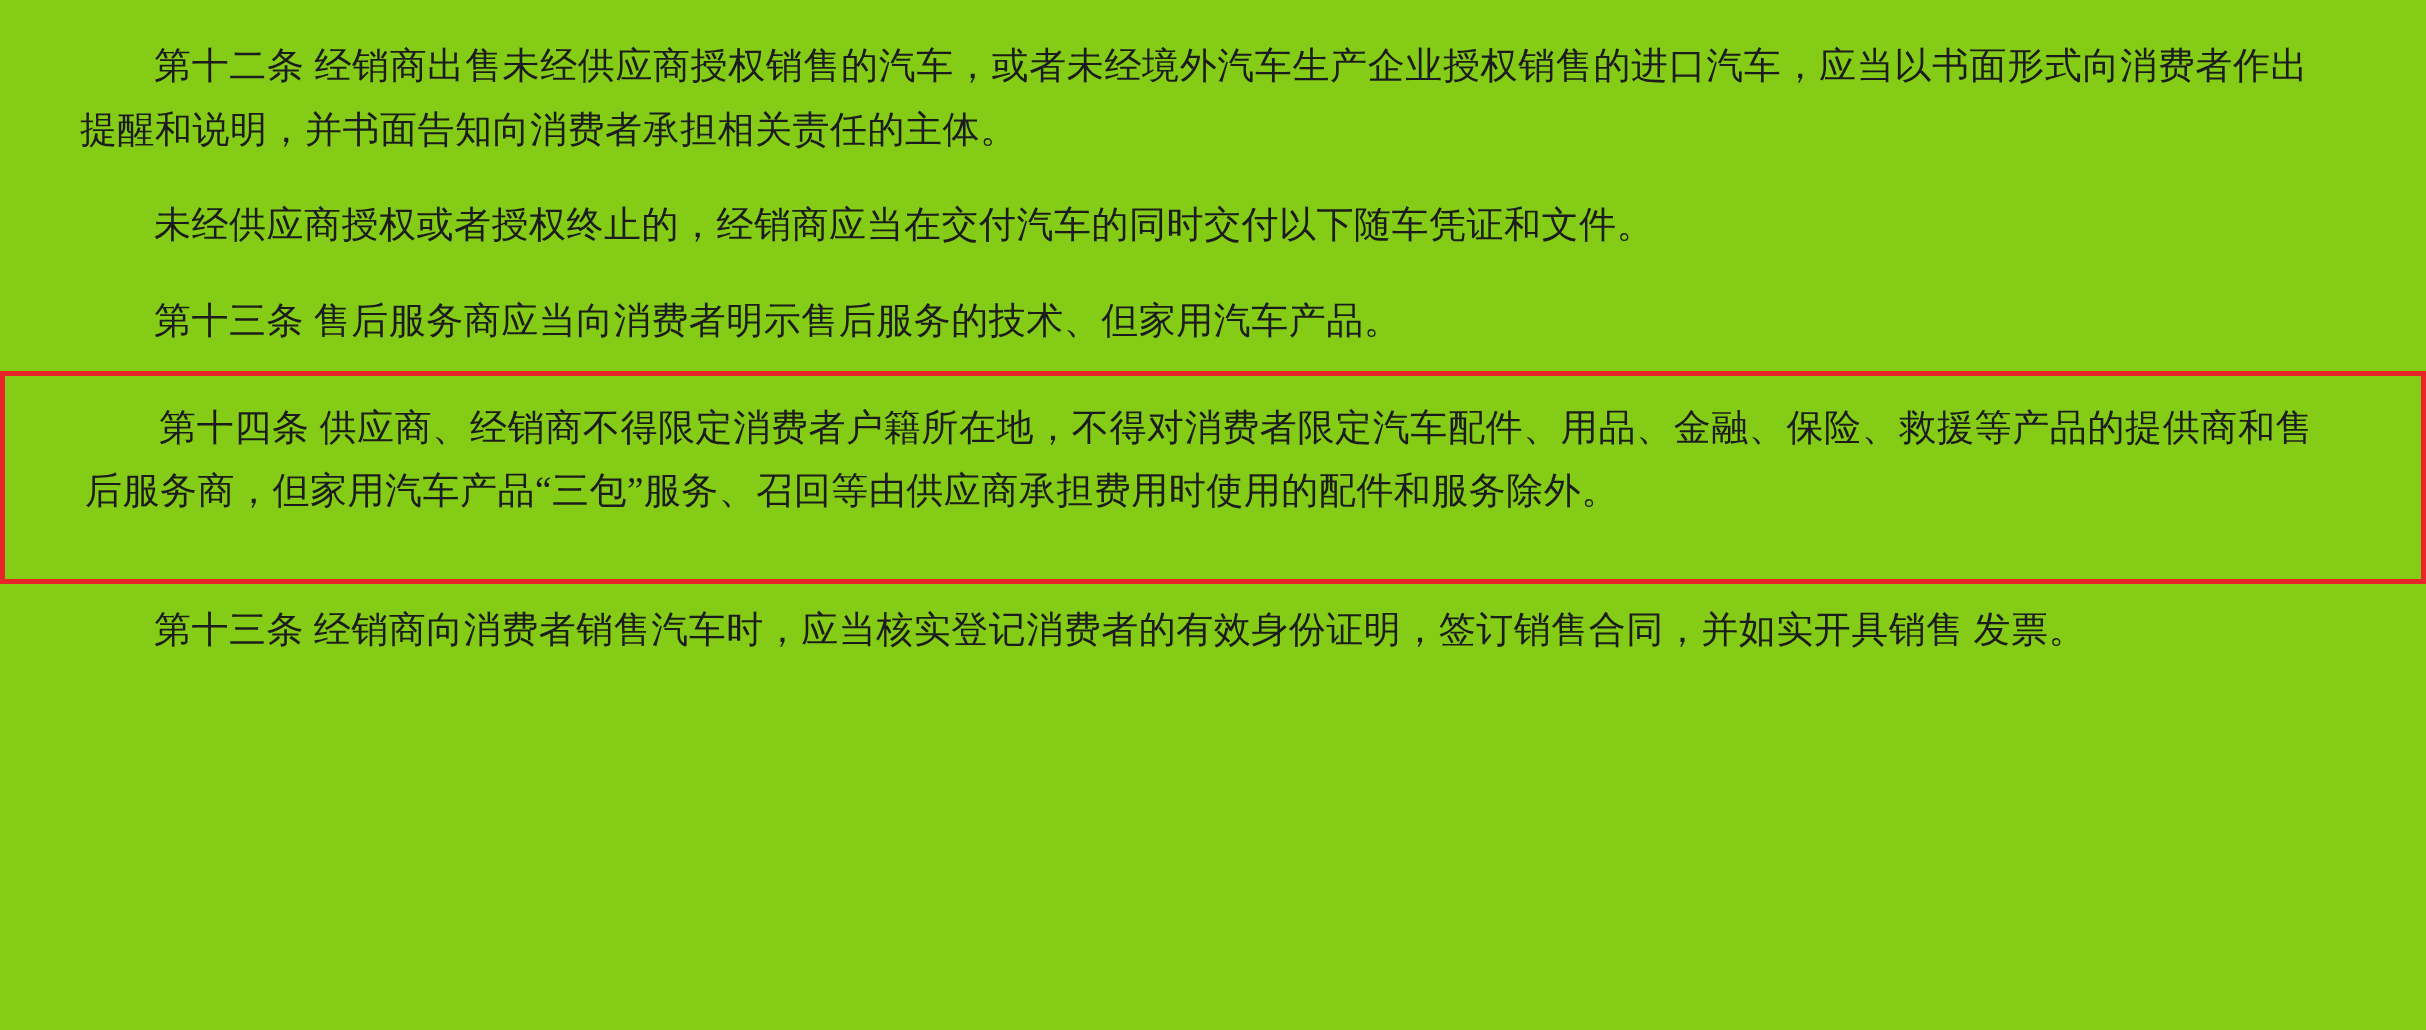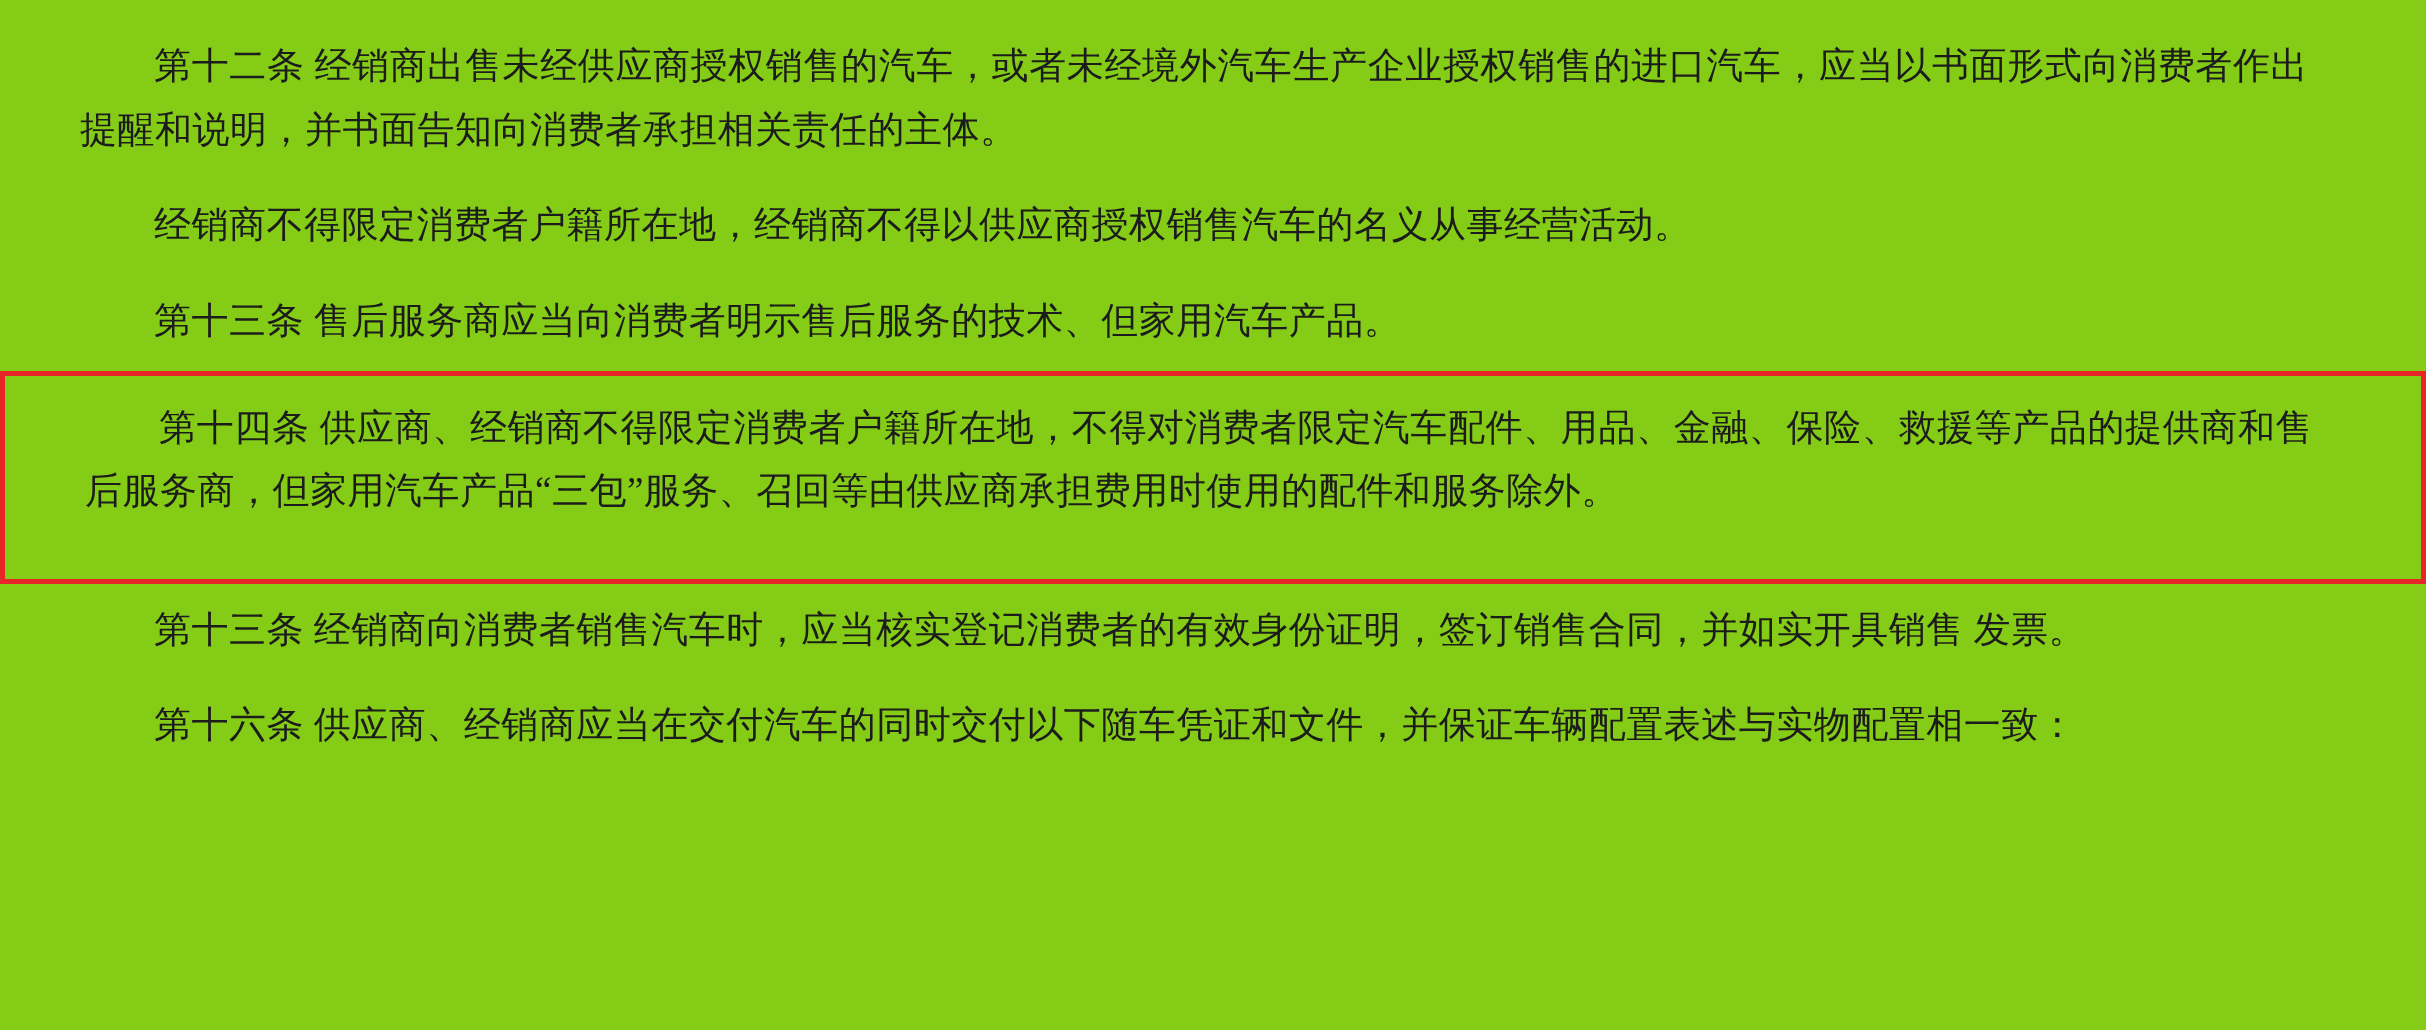--- a/index.html
+++ b/index.html
@@ -70,29 +70,28 @@
 </style>
 </head>
 <body>
 
 <div class="page">
   <div class="doc-body">
 
     <p class="para"><span class="indent"></span><span>第十二条  经销商出售未经供应商授权销售的汽车，或者未经境外汽车生产企业授权销售的进口汽车，应当以书面形式向消费者作出提醒和说明，并书面告知向消费者承担相关责任的主体。</span></p>
     <div class="para-spacer"></div>
 
-    <p class="para"><span class="indent"></span><span>经销商不得限定消费者户籍所在地，经销商不得以供应商授权销售汽车的名义从事经营活动。</span></p>
+    <p class="para"><span class="indent"></span><span>未经供应商授权或者授权终止的，经销商应当在交付汽车的同时交付以下随车凭证和文件。</span></p>
     <div class="para-spacer"></div>
 
     <p class="para"><span class="indent"></span><span>第十三条  售后服务商应当向消费者明示售后服务的技术、但家用汽车产品。</span></p>
 
     <div class="highlight-block" style="border-color: rgb(232, 38, 42);">
       <p class="para"><span class="indent"></span><span>第十四条  供应商、经销商不得限定消费者户籍所在地，不得对消费者限定汽车配件、用品、金融、保险、救援等产品的提供商和售后服务商，但家用汽车产品“三包”服务、召回等由供应商承担费用时使用的配件和服务除外。</span></p>
       <div class="para-spacer"></div>
     </div>
 
     <p class="para"><span class="indent"></span><span>第十三条  经销商向消费者销售汽车时，应当核实登记消费者的有效身份证明，签订销售合同，并如实开具销售  发票。</span></p>
     <div class="para-spacer"></div>
 
-    <p class="para"><span class="indent"></span><span>第十六条  供应商、经销商应当在交付汽车的同时交付以下随车凭证和文件，并保证车辆配置表述与实物配置相一致：</span></p>
 
   </div>
 </div>
 
 </body></html>

